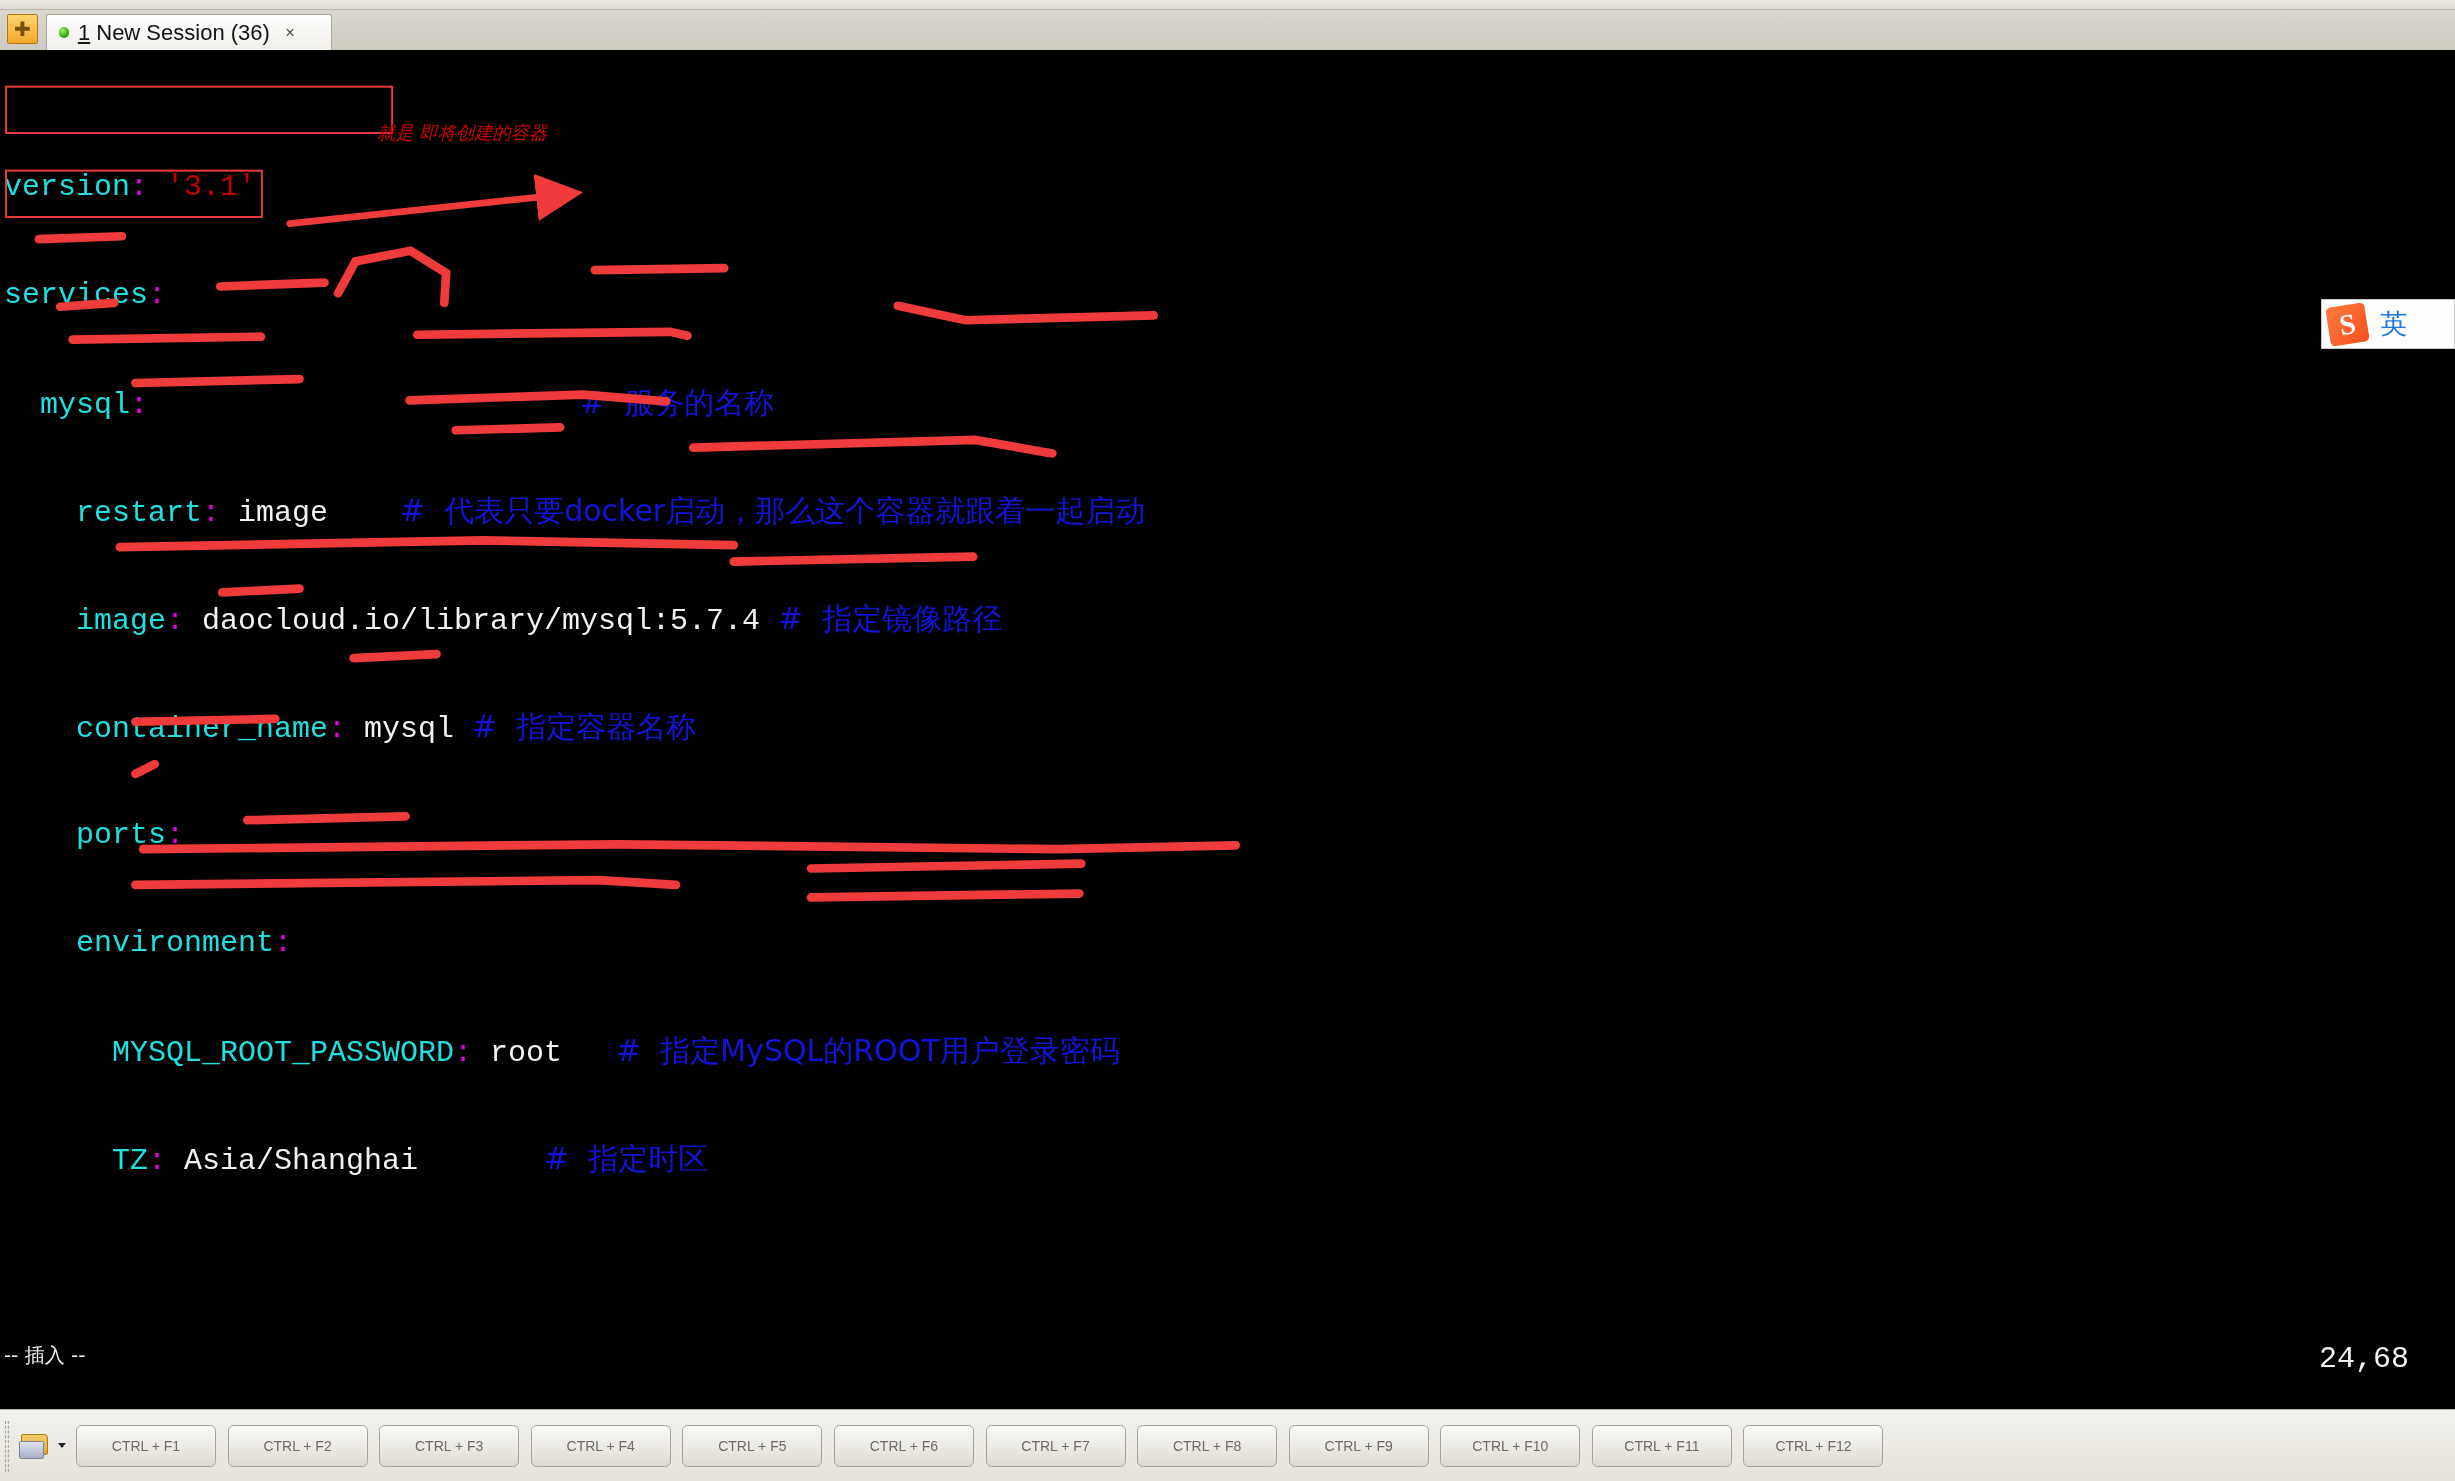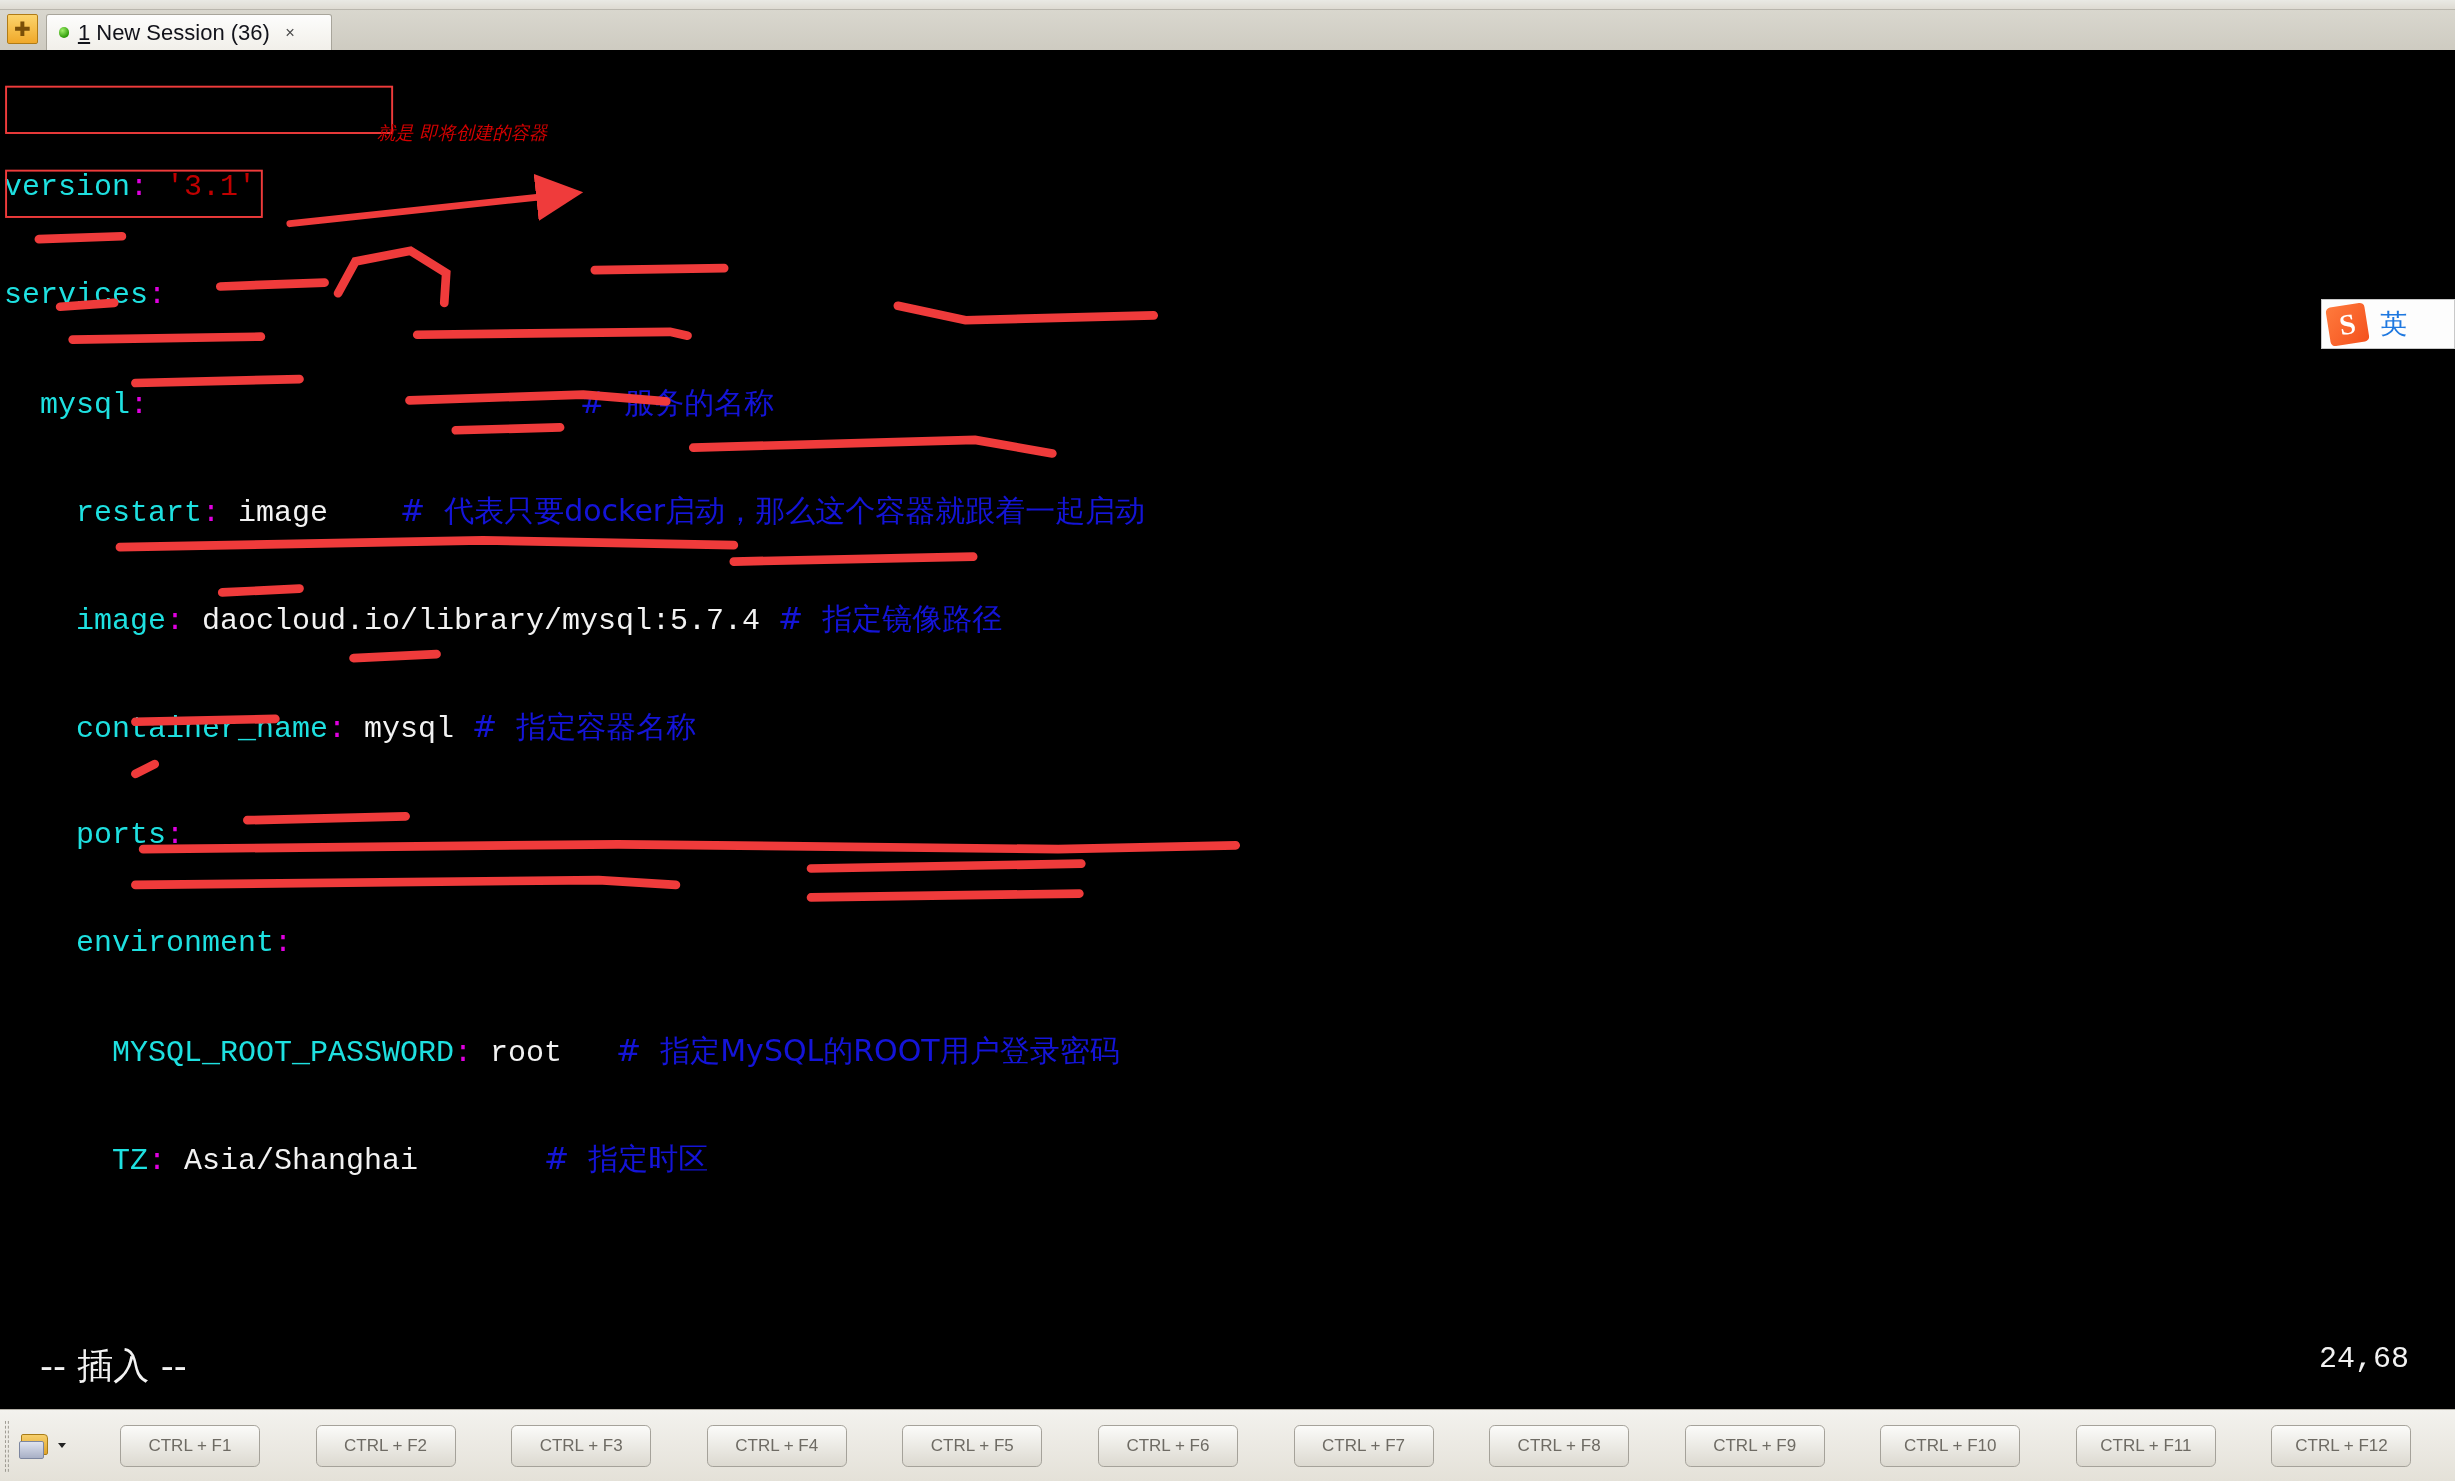--- a/index.html
+++ b/index.html
@@ -82,21 +82,21 @@
   .v  { color: #f2f2f2; }           
   .s  { color: #c00000; }           
   .d  { color: #c9b000; }           
   .cm { color: #1414d8; }           
   .cm-cjk { font-family: "DejaVu Sans", "Liberation Sans", sans-serif; }
 
   
   .statusline {
     position: absolute; left: 3.9px; top: 1292px;
     font-family: "Liberation Mono", "DejaVu Sans Mono", monospace;
-    font-size: 36px; color: #f2f2f2; white-space: pre; margin-left: 36px;
+    font-size: 20px; color: #f2f2f2; white-space: pre;
   }
   .statusline .cjk { font-family: "DejaVu Sans", sans-serif; }
   .ruler {
     position: absolute; right: 46px; top: 1292px;
     font-family: "Liberation Mono", "DejaVu Sans Mono", monospace;
     font-size: 30px; color: #f2f2f2;
   }
 
   
   .anno { position: absolute; left: 0; top: 50px; width: 2455px; height: 1133px;
@@ -159,23 +159,22 @@
   .fn-caret {
     width: 0; height: 0; margin-right: 9.7px;
     border-left: 4.8px solid transparent; border-right: 4.8px solid transparent;
     border-top: 5.8px solid #222; cursor: pointer;
   }
   .fkey {
     height: 42px; min-width: 140px; margin-right: 11.6px;
     background: linear-gradient(#fbfbf9, #dcd9d0);
     border: 1px solid #a5a29a; border-radius: 5.8px;
     display: flex; align-items: center; justify-content: center;
-    color: #6e6b64; font-size: 17px; cursor: pointer;
+    color: #6e6b64; font-size: 14px; cursor: pointer;
     font-family: "Liberation Sans", sans-serif;
-    margin-left: 44px;
   }
 </style>
 </head>
 <body>
 
 <div id="app">
 
   <div class="top-strip"></div>
 
   <div class="tabbar">

